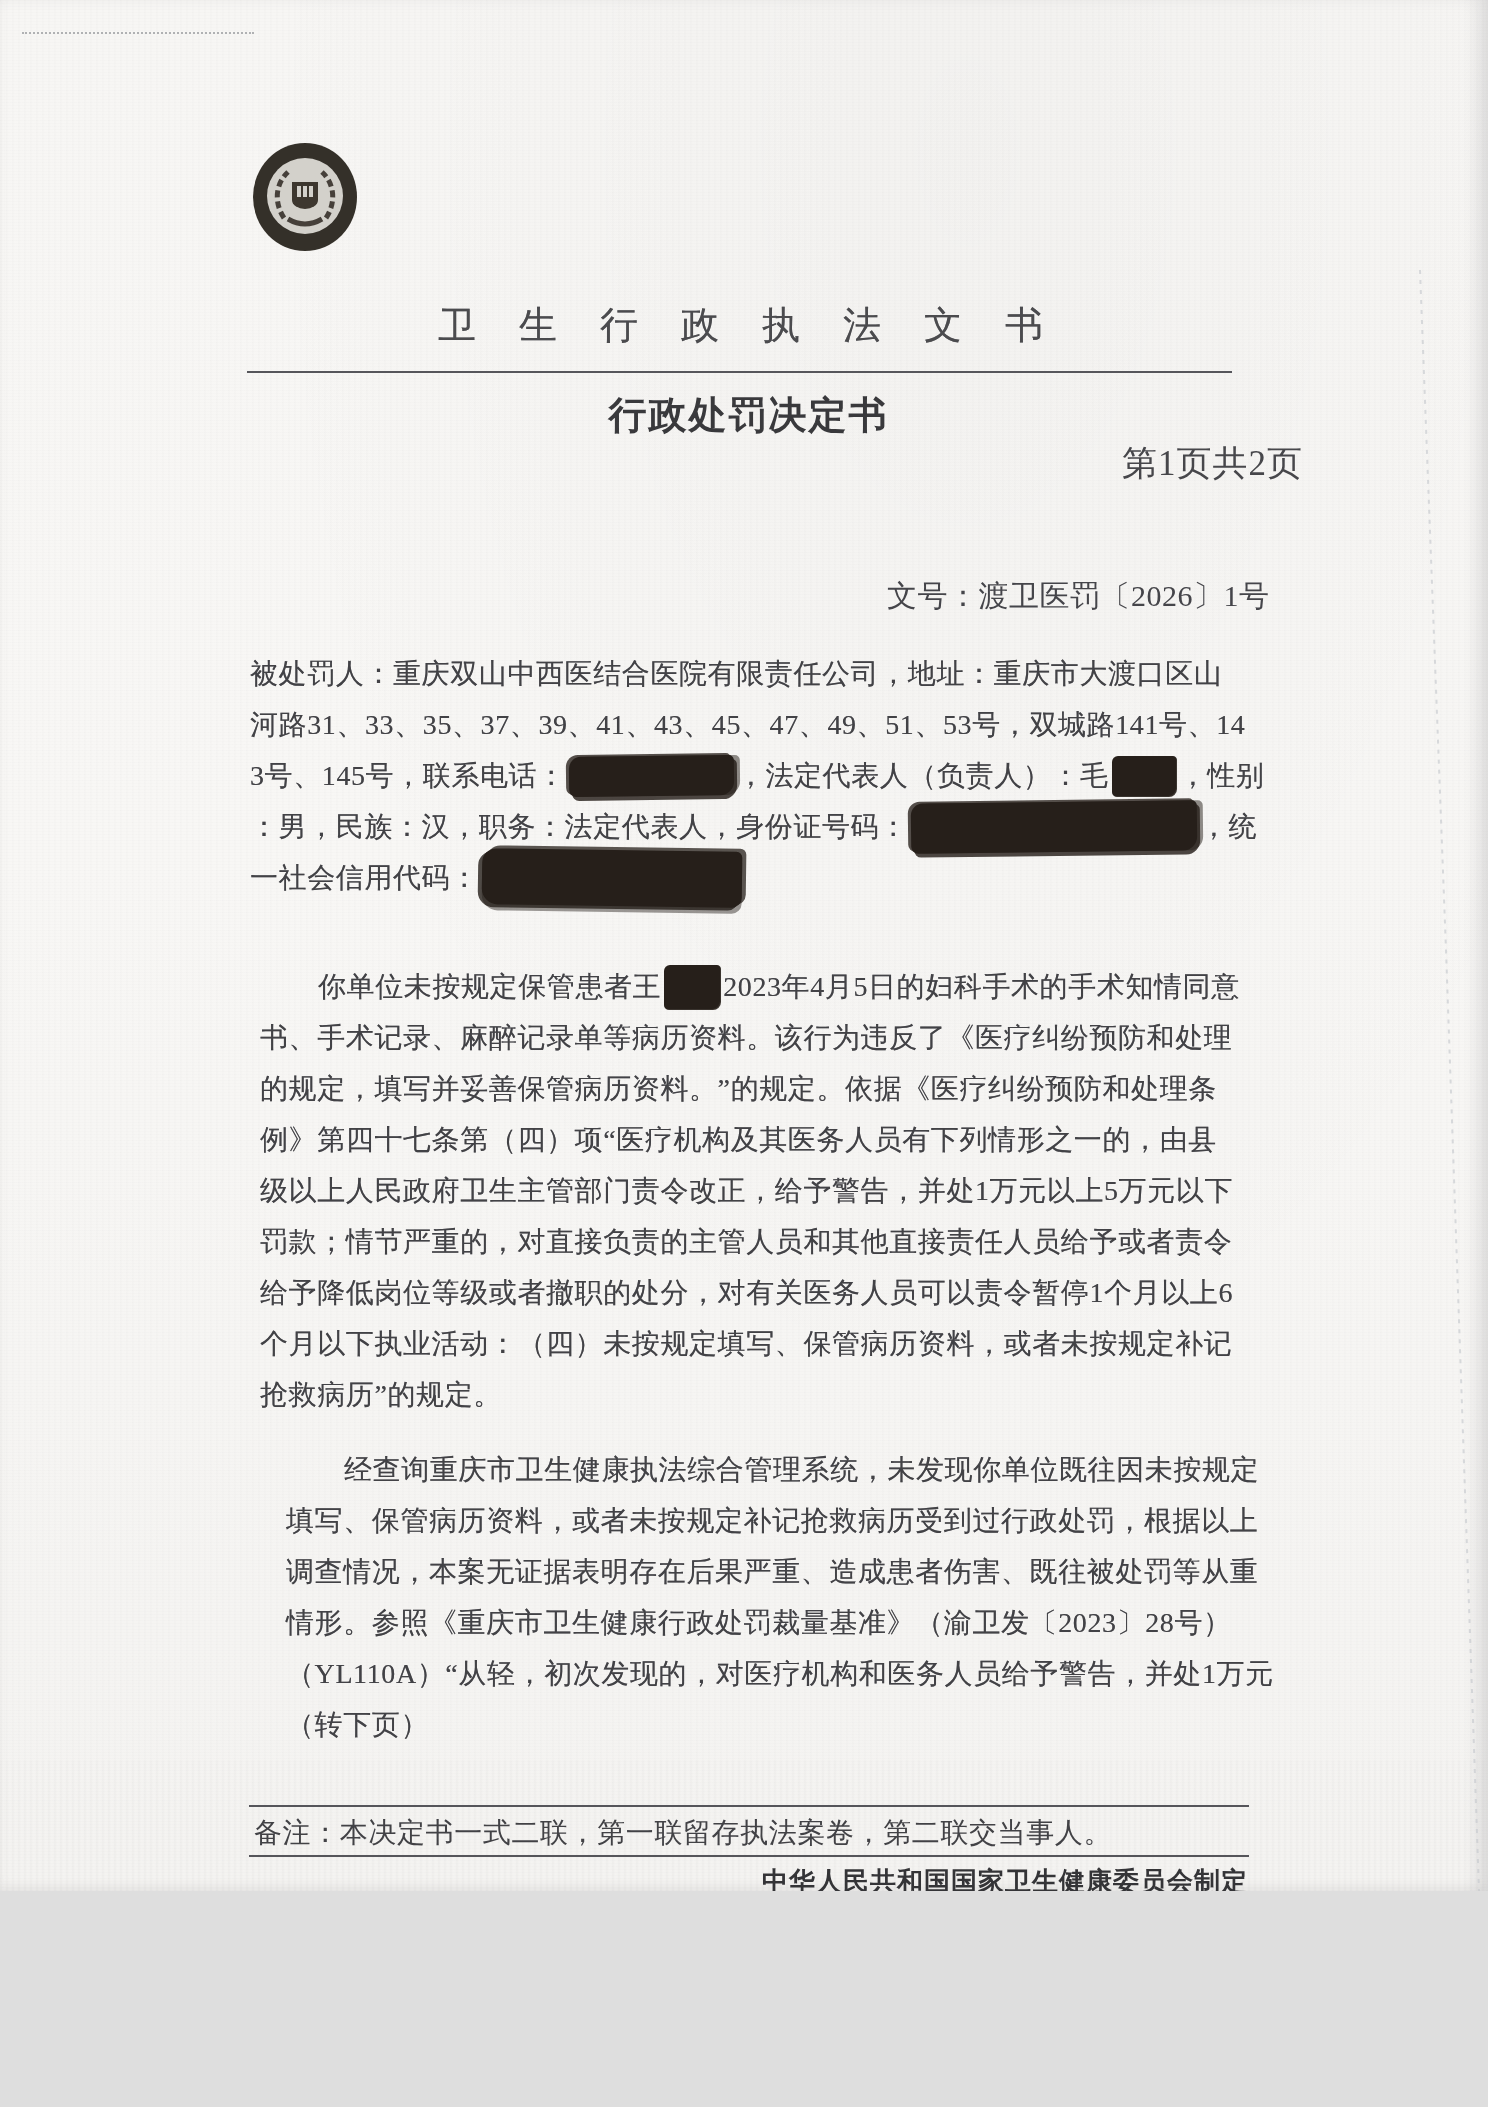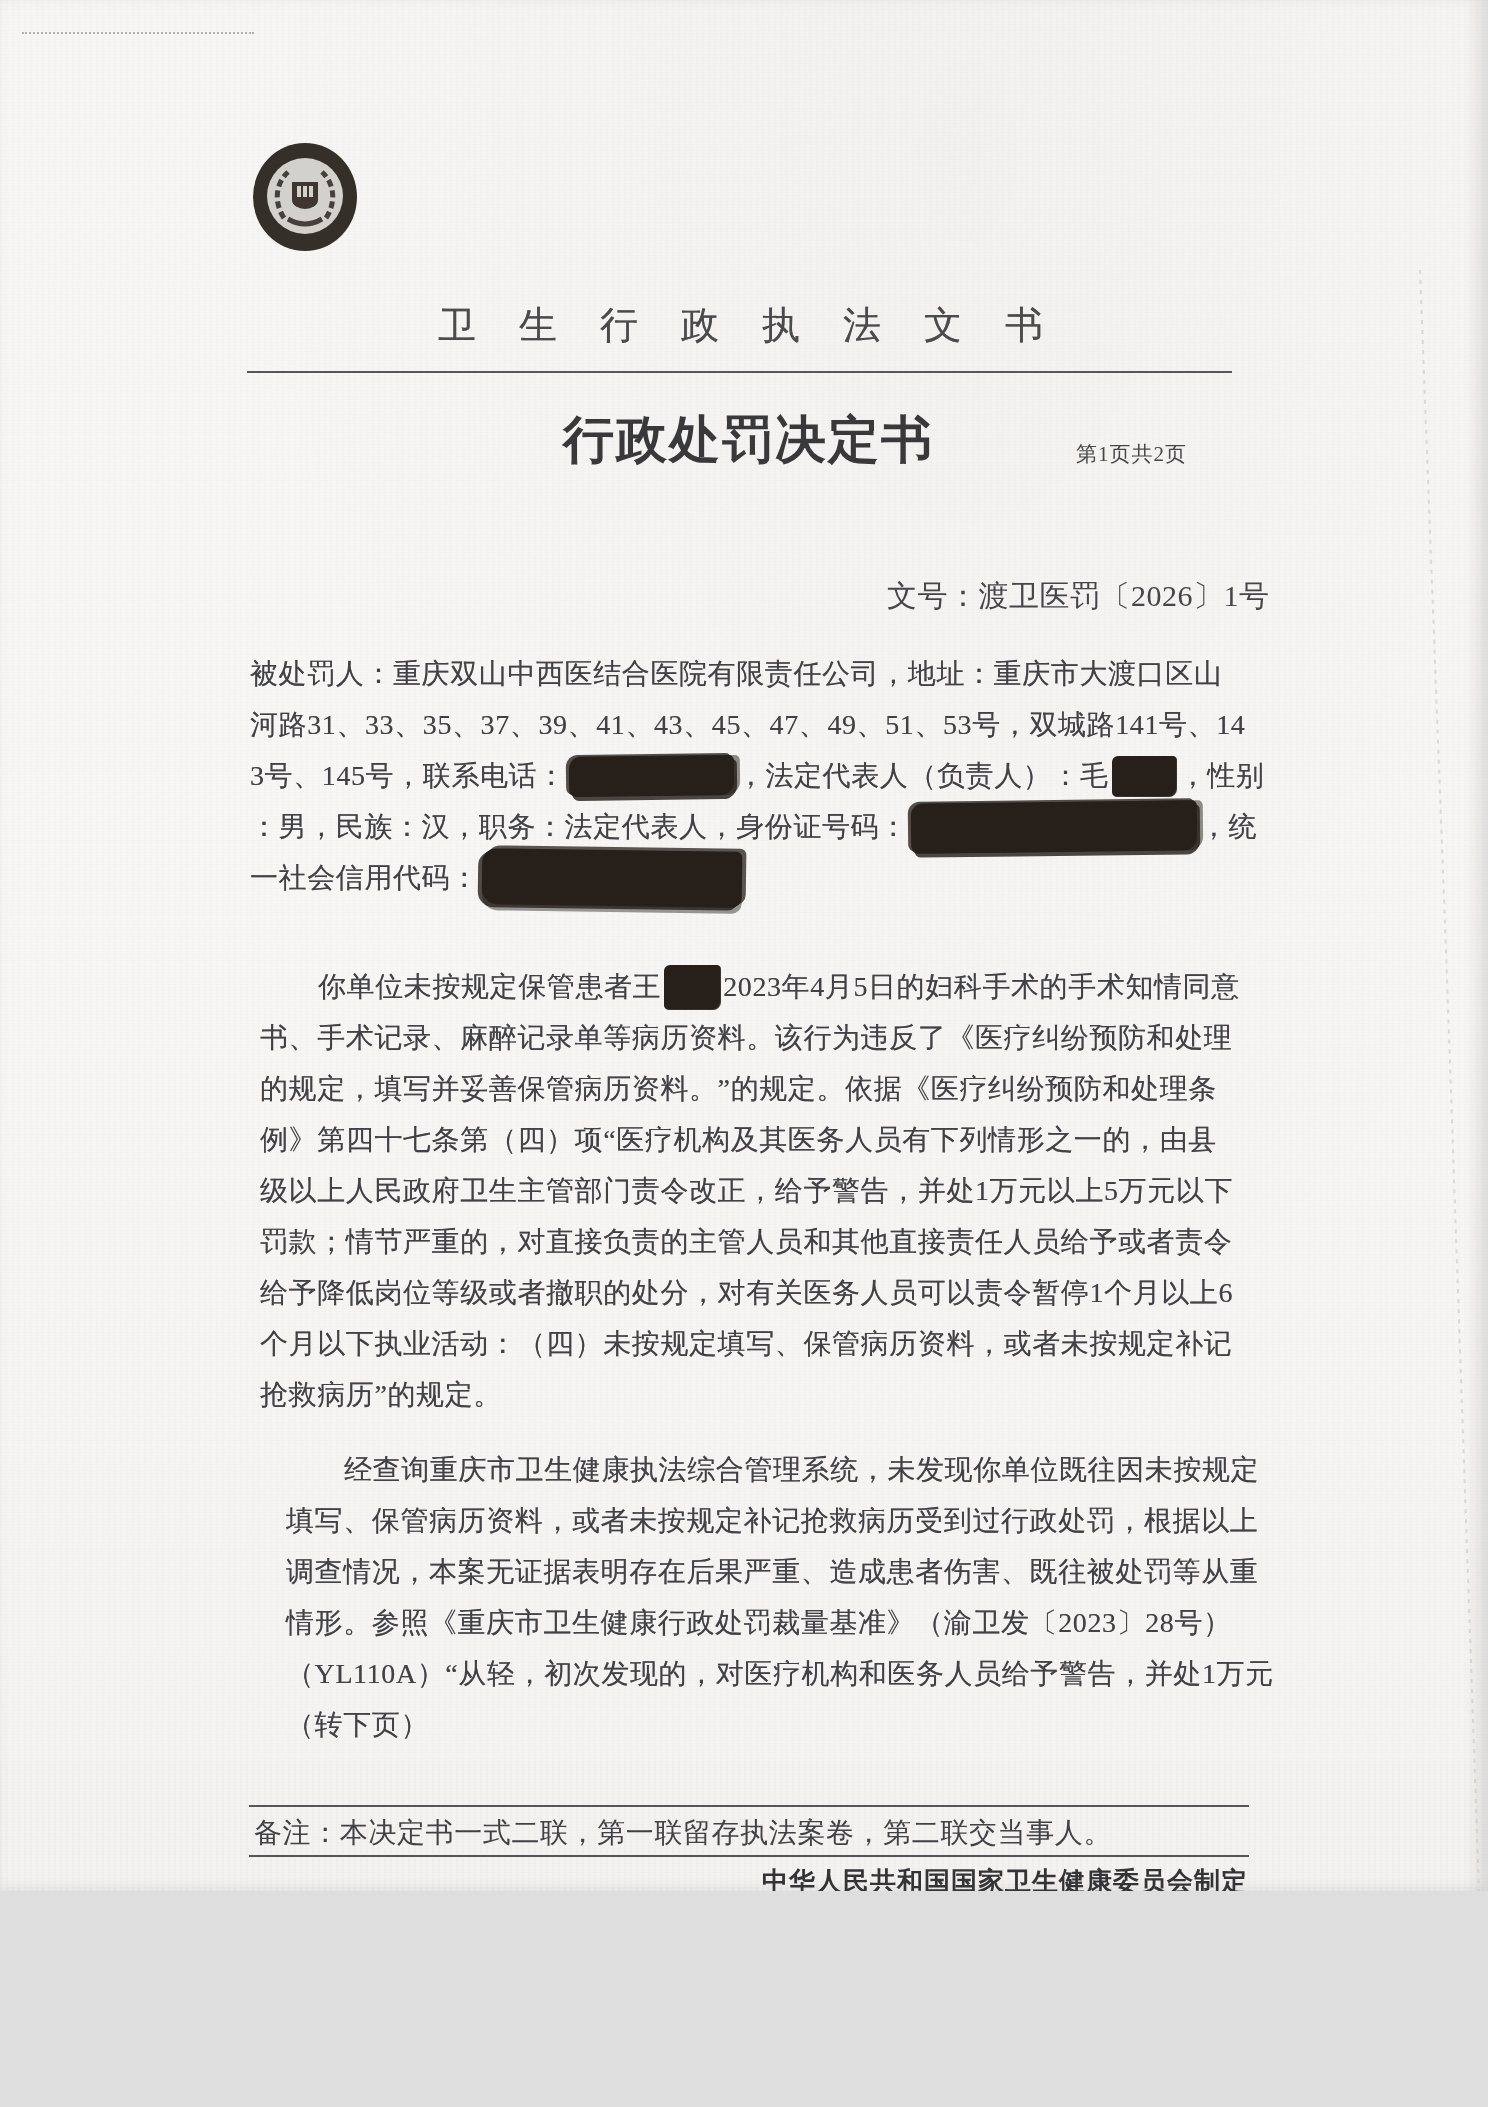--- a/index.html
+++ b/index.html
@@ -40,23 +40,23 @@
 
   .header-title{
     position:absolute;left:438px;top:300px;
     font-size:38px;letter-spacing:43px;white-space:nowrap;
     color:#4b4b4e;text-shadow:0 0 0.5px rgba(70,70,75,.6);
   }
   .title-rule{position:absolute;left:247px;top:371px;width:985px;height:2px;background:#56565b;}
   .doc-type{
     position:absolute;left:250px;top:390px;width:997px;text-align:center;
     font-family:"Liberation Sans", sans-serif;font-weight:700;
-    font-size:51px;letter-spacing:2px;color:#39393c;margin-top:16px;
+    font-size:38px;letter-spacing:2px;color:#39393c;
   }
-  .page-indicator{position:absolute;left:1076px;top:440px;font-size:21px;letter-spacing:1px;color:#47474b;}
+  .page-indicator{position:absolute;left:1122px;top:440px;font-size:35px;letter-spacing:1px;color:#47474b;}
   .doc-number{position:absolute;left:887px;top:576px;font-size:30px;color:#45454a;letter-spacing:0.5px;}
 
   .doc-body{
     position:absolute;left:250px;top:648px;width:1010px;
     font-size:28px;line-height:51px;letter-spacing:0.6px;
     color:#424246;text-shadow:0 0 0.4px rgba(66,66,72,.55);
   }
   .bline{height:51px;white-space:nowrap;}
   .para.indent .bline:first-child{text-indent:58px;}
   .para:nth-child(2){margin-top:58px;margin-left:10px;}

